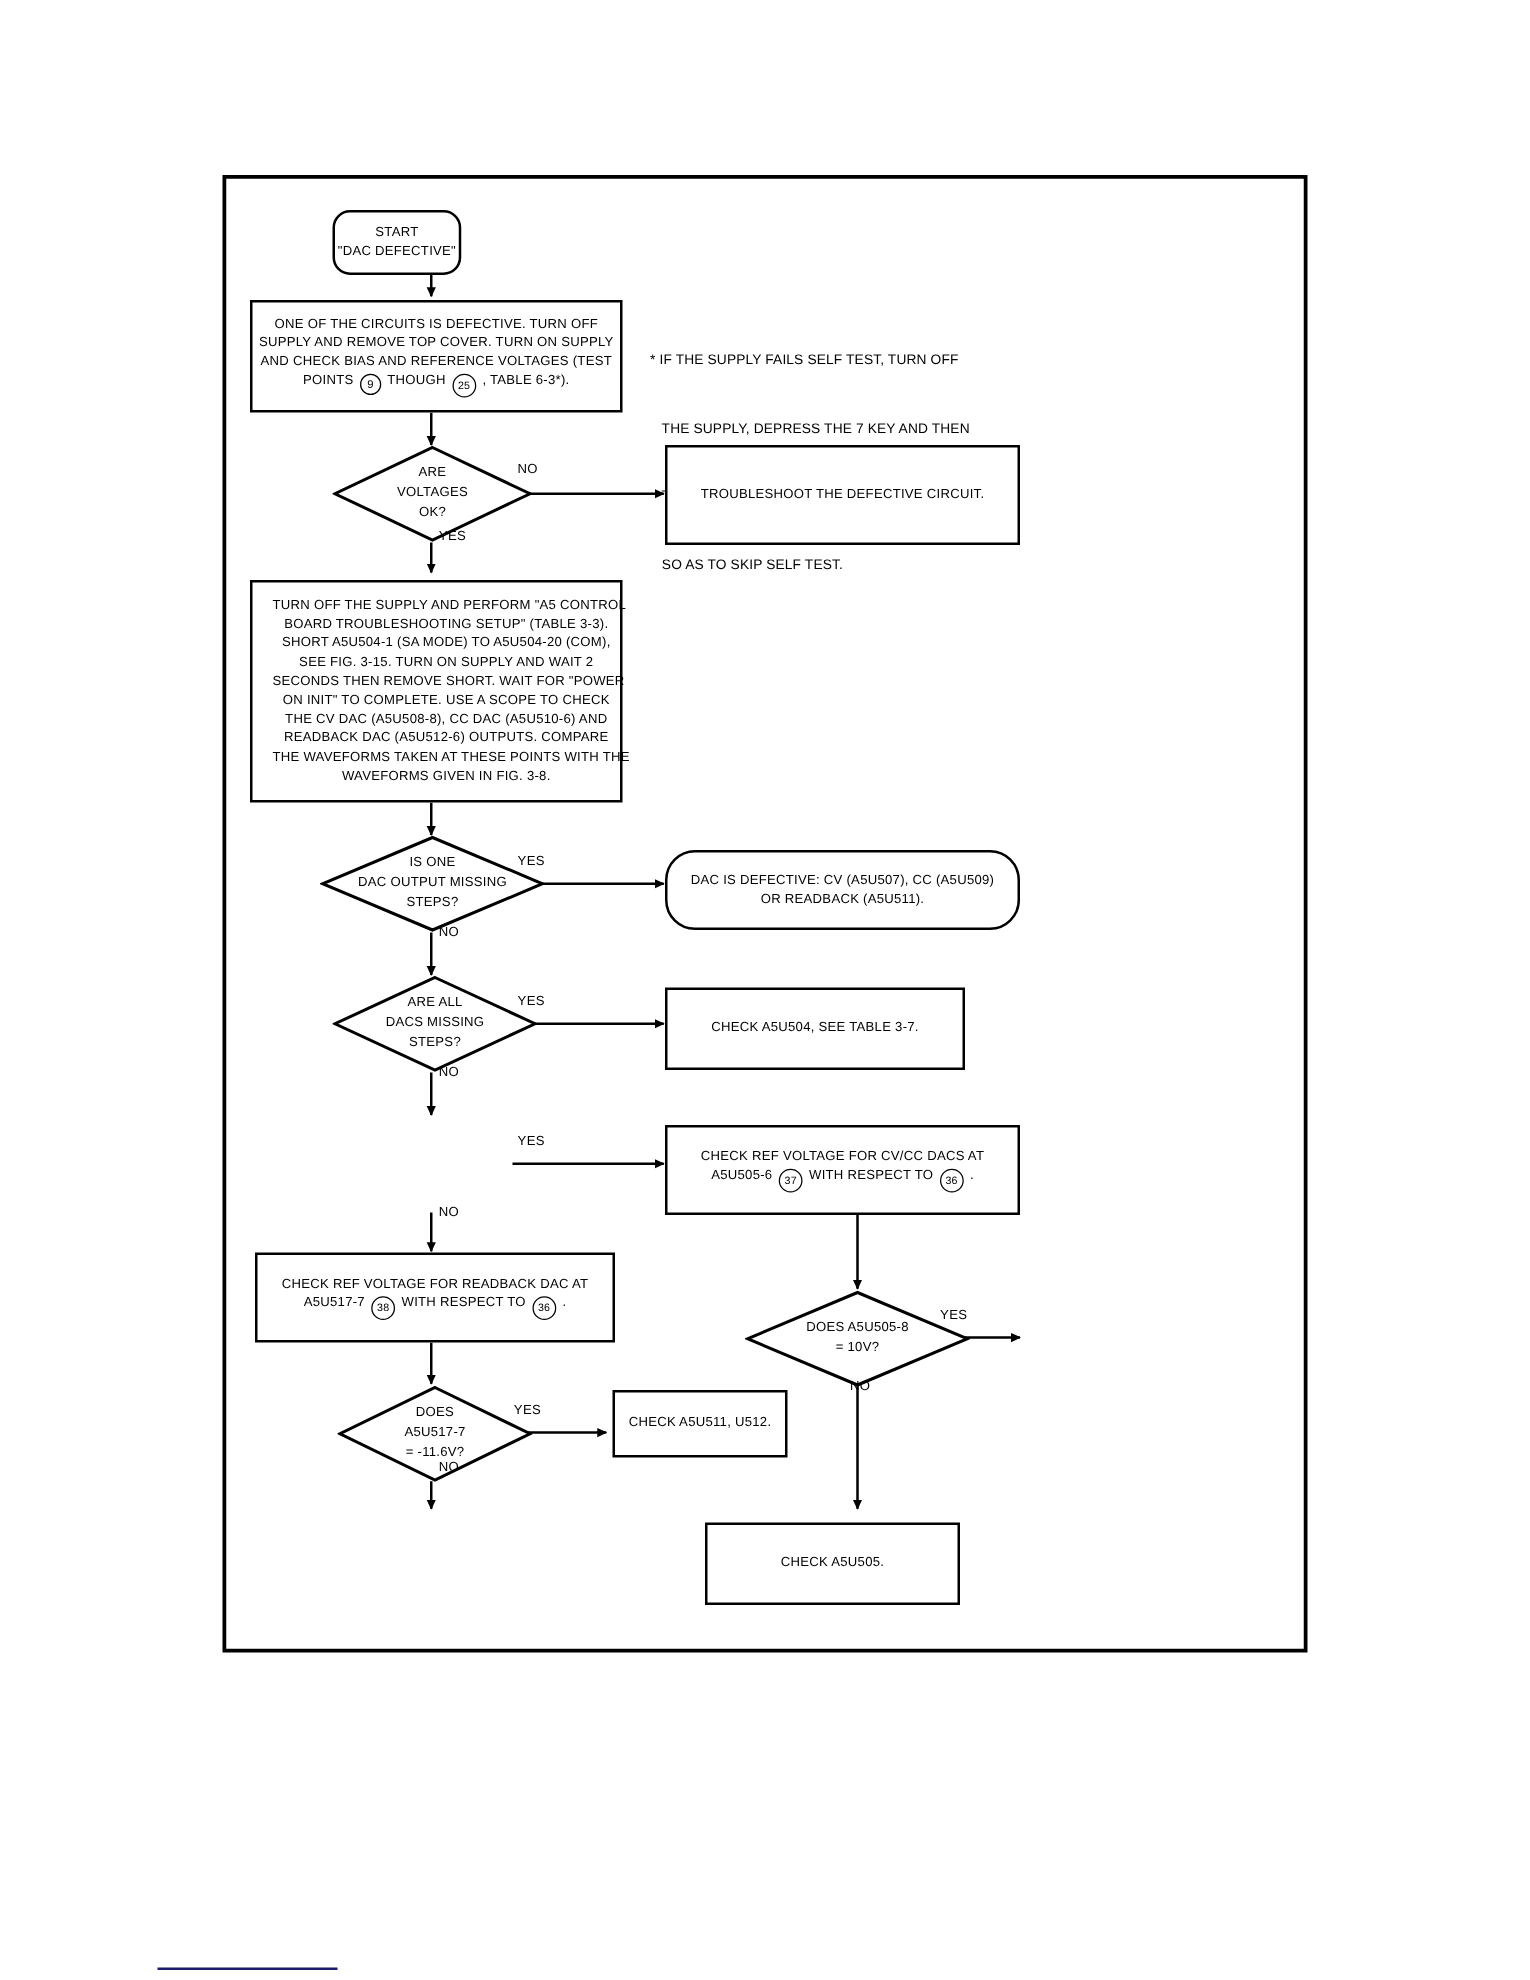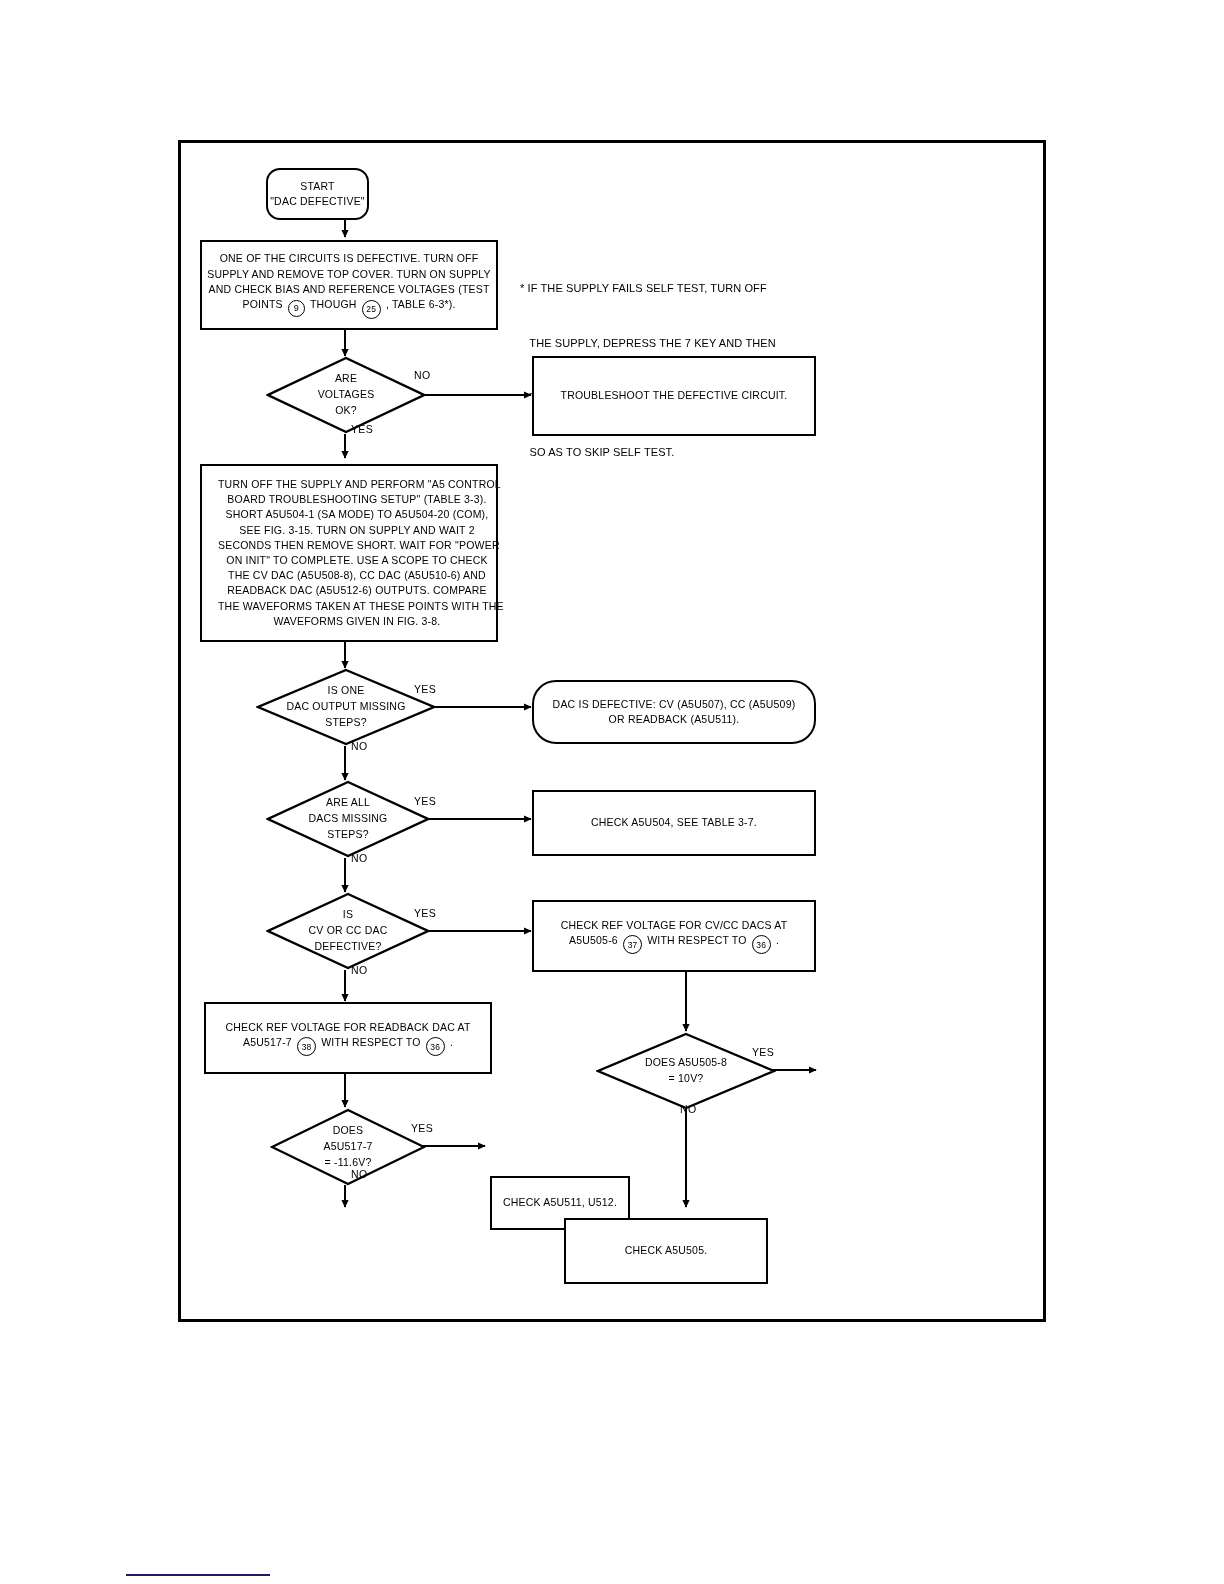--- a/index.html
+++ b/index.html
@@ -205,36 +205,26 @@
     </svg>
     <div class="dtext">
       <span>ARE ALL</span>
       <span>DACS MISSING</span>
       <span>STEPS?</span>
     </div>
   </div>
   <div class="blabel" style="left:414px;top:795px;">YES</div>
   <div class="blabel" style="left:351px;top:852px;">NO</div>
 
-  <div class="node rect-thick" style="left:532px;top:790px;width:284px;height:66px;">
+  <div class="node rect-thick" style="left:532px;top:790px;width:240px;height:66px;">
     <div class="lines">
       <div>CHECK A5U504, SEE TABLE 3-7.</div>
     </div>
   </div>
 
-  <div class="diamond" style="left:266px;top:892px;width:164px;height:78px;">
-    <svg width="164" height="78" viewBox="0 0 164 78">
-      <polygon points="82,2 162,39 82,76 2,39" fill="#fff" stroke="#000" stroke-width="2.4"></polygon>
-    </svg>
-    <div class="dtext">
-      <span>IS</span>
-      <span>CV OR CC DAC</span>
-      <span>DEFECTIVE?</span>
-    </div>
-  </div>
   <div class="blabel" style="left:414px;top:907px;">YES</div>
   <div class="blabel" style="left:351px;top:964px;">NO</div>
 
   <div class="node rect-thick" style="left:532px;top:900px;width:284px;height:72px;">
     <div class="lines">
       <div>CHECK REF VOLTAGE FOR CV/CC DACS AT</div>
       <div>
         <span>A5U505-6</span>
         <span class="tp wide">37</span>
         <span>WITH RESPECT TO</span>
@@ -276,21 +266,21 @@
     </svg>
     <div class="dtext">
       <span>DOES</span>
       <span>A5U517-7</span>
       <span>= -11.6V?</span>
     </div>
   </div>
   <div class="blabel" style="left:411px;top:1122px;">YES</div>
   <div class="blabel" style="left:351px;top:1168px;">NO</div>
 
-  <div class="node rect-thick" style="left:490px;top:1176px;width:140px;height:54px;">
+  <div class="node rect-thick" style="left:490px;top:1112px;width:140px;height:54px;">
     <div class="lines">
       <div>CHECK A5U511, U512.</div>
     </div>
   </div>
 
 
   <div class="node rect-thick" style="left:564px;top:1218px;width:204px;height:66px;">
     <div class="lines">
       <div>CHECK A5U505.</div>
     </div>

